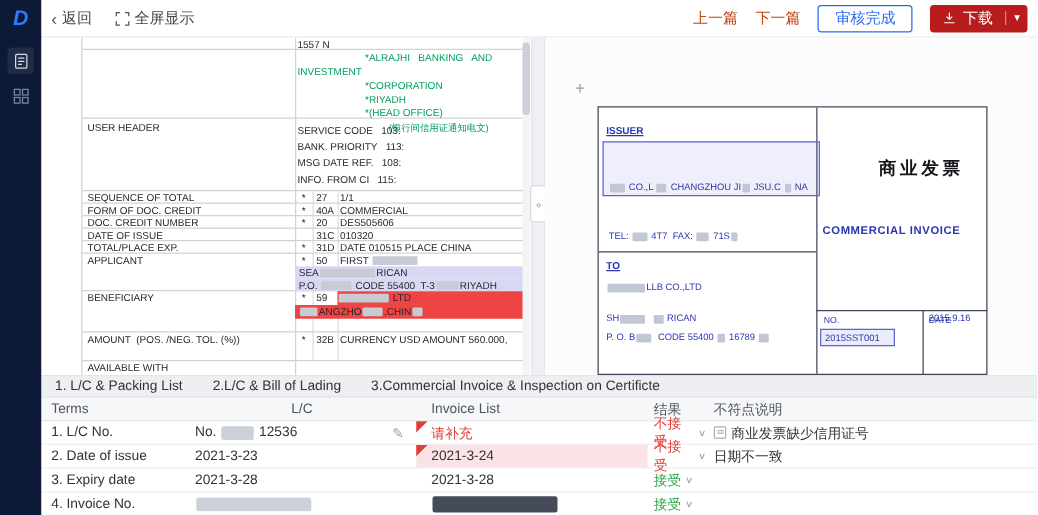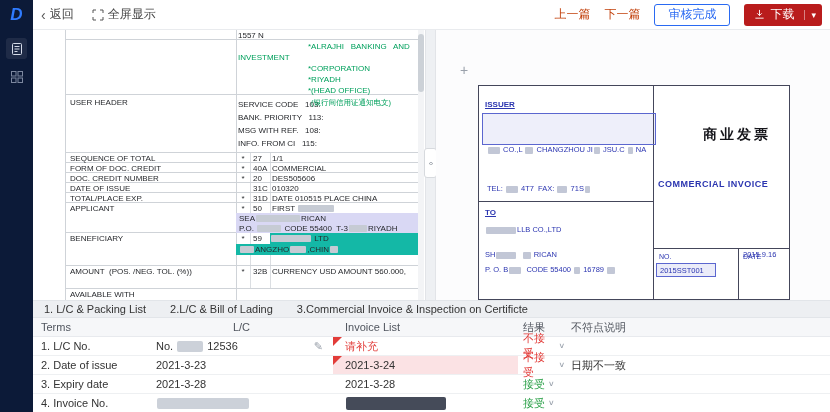--- a/index.html
+++ b/index.html
@@ -54,42 +54,42 @@
   .r-app{height:30px}
   .r-ben{height:33px}
   .r-amt{height:23px}
   .r-avl{height:12px;border-bottom:none}
   .slabel{position:absolute;left:4px;top:1px;white-space:pre}
   .smark{position:absolute;left:170px;top:1px;width:14px;text-align:center}
   .stag{position:absolute;left:187px;top:1px}
   .sval{position:absolute;left:206px;top:1px;white-space:pre}
   .v172{position:absolute;left:172px;top:1px;white-space:pre}
   .gl{margin-left:172px;line-height:11px;white-space:pre;color:#00a05c}
-  .gl.ind{padding-left:70px}
+  .gl.ind{padding-left:54px}
   .ul{margin-left:172px;line-height:13px;white-space:pre}
   .r-user{padding-top:3px}
   .annot{position:absolute;left:245px;top:3px;width:108px;color:#00a05c;font-size:7.5px;line-height:10px}
   .al{position:absolute;left:170px;right:0;height:10px;background:#d9d8f4;white-space:pre;padding:1px 0 0 3px}
   .al.a1{top:10px}.al.a2{top:20px}
-  .bl{position:absolute;background:#14b8a6;white-space:pre;height:11px;padding-top:1px}
+  .bl{position:absolute;background:#ef4444;white-space:pre;height:11px;padding-top:1px}
   .bl.b1{left:204px;right:0;top:0}
   .bl.b2{left:170px;right:0;top:11px;padding-left:3px}
   .bl.b3{left:170px;right:0;top:22px;padding-left:3px}
 
   
   .blur{display:inline-block;background:#c6cbd4;border-radius:1px;vertical-align:middle;height:7px;margin:0 1px}
   .invoice .blur{background:#c2c7d6}
   .cmp .blur{height:11px;background:#ccd1d9;border-radius:2px}
   .blur.dark{height:13px;background:#454b59;border-radius:2px}
 
   
   .invoice{position:absolute;left:42px;top:55px;width:312px;height:215px;background:#fff;border:1px solid #44465a}
   .ink{color:#2b35b0}
   .inv-issuer{position:absolute;left:6px;top:14px;font-size:8px;font-weight:bold;text-decoration:underline}
-  .inv-issuer-box{position:absolute;left:3px;top:27px;width:174px;height:32px;border:1px solid #5b66cf;
+  .inv-issuer-box{position:absolute;left:3px;top:27px;width:174px;height:44px;border:1px solid #5b66cf;
     background:rgba(91,102,207,.10);font-size:7.5px;line-height:13px;padding:3px 4px 0;white-space:pre}
   .inv-v1{position:absolute;left:174px;top:0;width:1px;height:100%;background:#44465a}
   .inv-h1{position:absolute;left:0;top:115px;width:174px;height:1px;background:#44465a}
   .inv-h2{position:absolute;left:174px;top:162px;width:137px;height:1px;background:#44465a}
   .inv-v2{position:absolute;left:259px;top:162px;width:1px;height:53px;background:#44465a}
   .inv-title-cn{position:absolute;left:224px;top:40px;font-size:14px;font-weight:bold;color:#15151a;letter-spacing:3px}
   .inv-title-en{position:absolute;left:179px;top:93px;font-size:9px;font-weight:bold;letter-spacing:.5px}
   .inv-to{position:absolute;left:6px;top:122px;font-size:8px;font-weight:bold;text-decoration:underline}
   .inv-line{position:absolute;left:6px;font-size:7.5px;white-space:pre}
   .b1{top:139px}.b2{top:164px}.b3{top:179px}
@@ -198,21 +198,21 @@
           <div class="gl">INVESTMENT</div>
           <div class="gl ind">*CORPORATION</div>
           <div class="gl ind">*RIYADH</div>
           <div class="gl ind">*(HEAD OFFICE)</div>
         </div>
 
         <div class="srow r-user">
           <span class="slabel" style="top:3px">USER HEADER</span>
           <div class="ul">SERVICE CODE   103:</div>
           <div class="ul">BANK. PRIORITY   113:</div>
-          <div class="ul">MSG WITH REF.   108:</div>
+          <div class="ul">MSG DATE REF.   108:</div>
           <div class="ul">INFO. FROM CI   115:</div>
           <span class="annot">(银行间信用证通知电文)</span>
         </div>
 
         <div>
             <div class="srow sfield">
               <span class="slabel">SEQUENCE OF TOTAL</span>
               <span class="smark">*</span>
               <span class="stag">27</span>
               <span class="sval">1/1</span>
@@ -337,20 +337,24 @@
           <div class="c c-pack">
             <i class="flag"></i>
             <span class="segline red">请补充</span>
           </div>
           <div class="c c-res">
             <span class="sel reject">
               <span>不接受</span>
               <span class="caret">∨</span>
             </span>
           </div>
+          <div class="c c-note">
+            <span class="note-ic"></span>
+            <span>商业发票缺少信用证号</span>
+          </div>
         </div>
         <div class="crow">
           <div class="c c-term">
             <span>2. Date of issue</span>
           </div>
           <div class="c c-lc">
             <span class="segline">2021-3-23</span>
           </div>
           <div class="c c-pack pink">
             <i class="flag"></i>

